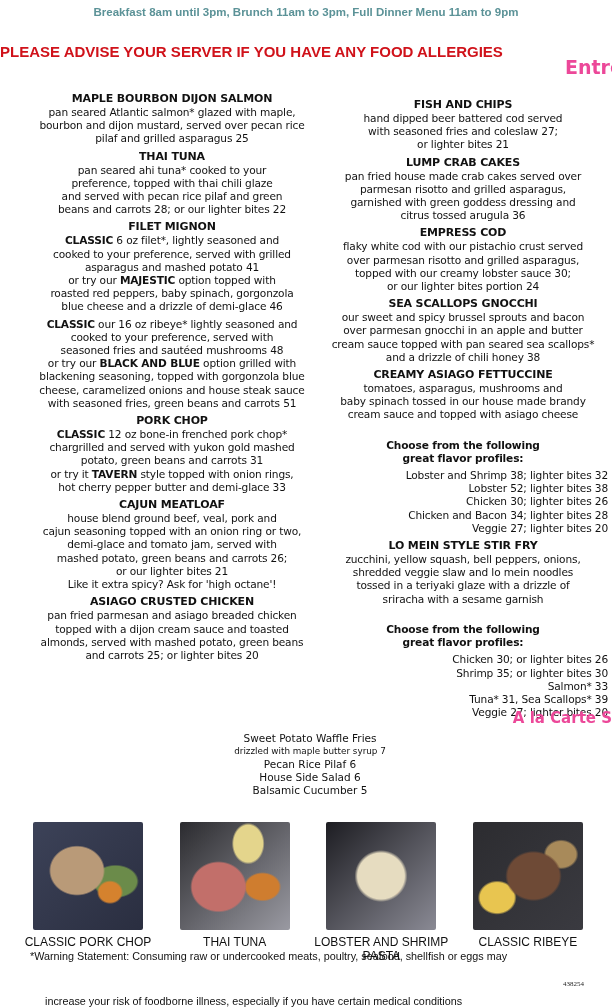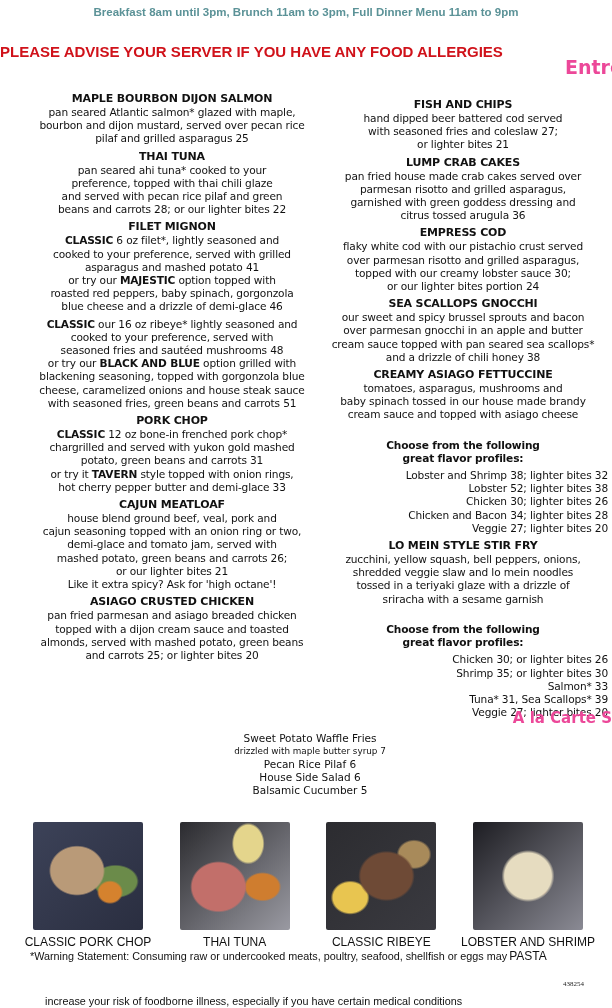--- a/index.html
+++ b/index.html
@@ -169,26 +169,26 @@
 <div class="photos">
   <div class="photo">
     <div class="img img-pork"></div>
     <div class="cap">CLASSIC PORK CHOP</div>
   </div>
   <div class="photo">
     <div class="img img-tuna"></div>
     <div class="cap">THAI TUNA</div>
   </div>
   <div class="photo">
+    <div class="img img-pasta"></div>
+    <div class="cap">LOBSTER AND SHRIMP PASTA</div>
+  </div>
+  <div class="photo">
     <div class="img img-ribeye"></div>
     <div class="cap">CLASSIC RIBEYE</div>
-  </div>
-  <div class="photo">
-    <div class="img img-pasta"></div>
-    <div class="cap">LOBSTER AND SHRIMP PASTA</div>
   </div>
 </div>
 
 <div class="warning">
   <div>*Warning Statement: Consuming raw or undercooked meats, poultry, seafood, shellfish or eggs may</div>
   <div class="l2">increase your risk of foodborne illness, especially if you have certain medical conditions</div>
 </div>
 <div class="code">438254</div>
 
 </body></html>

